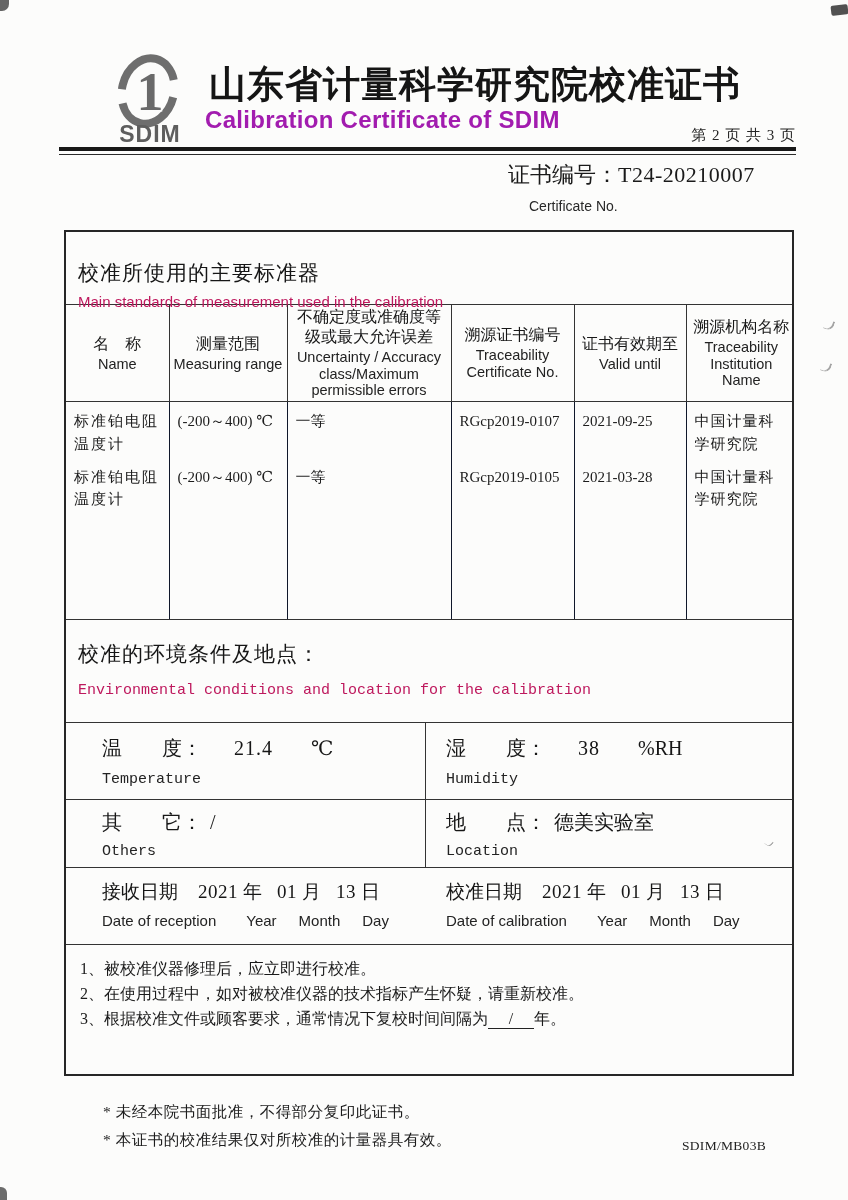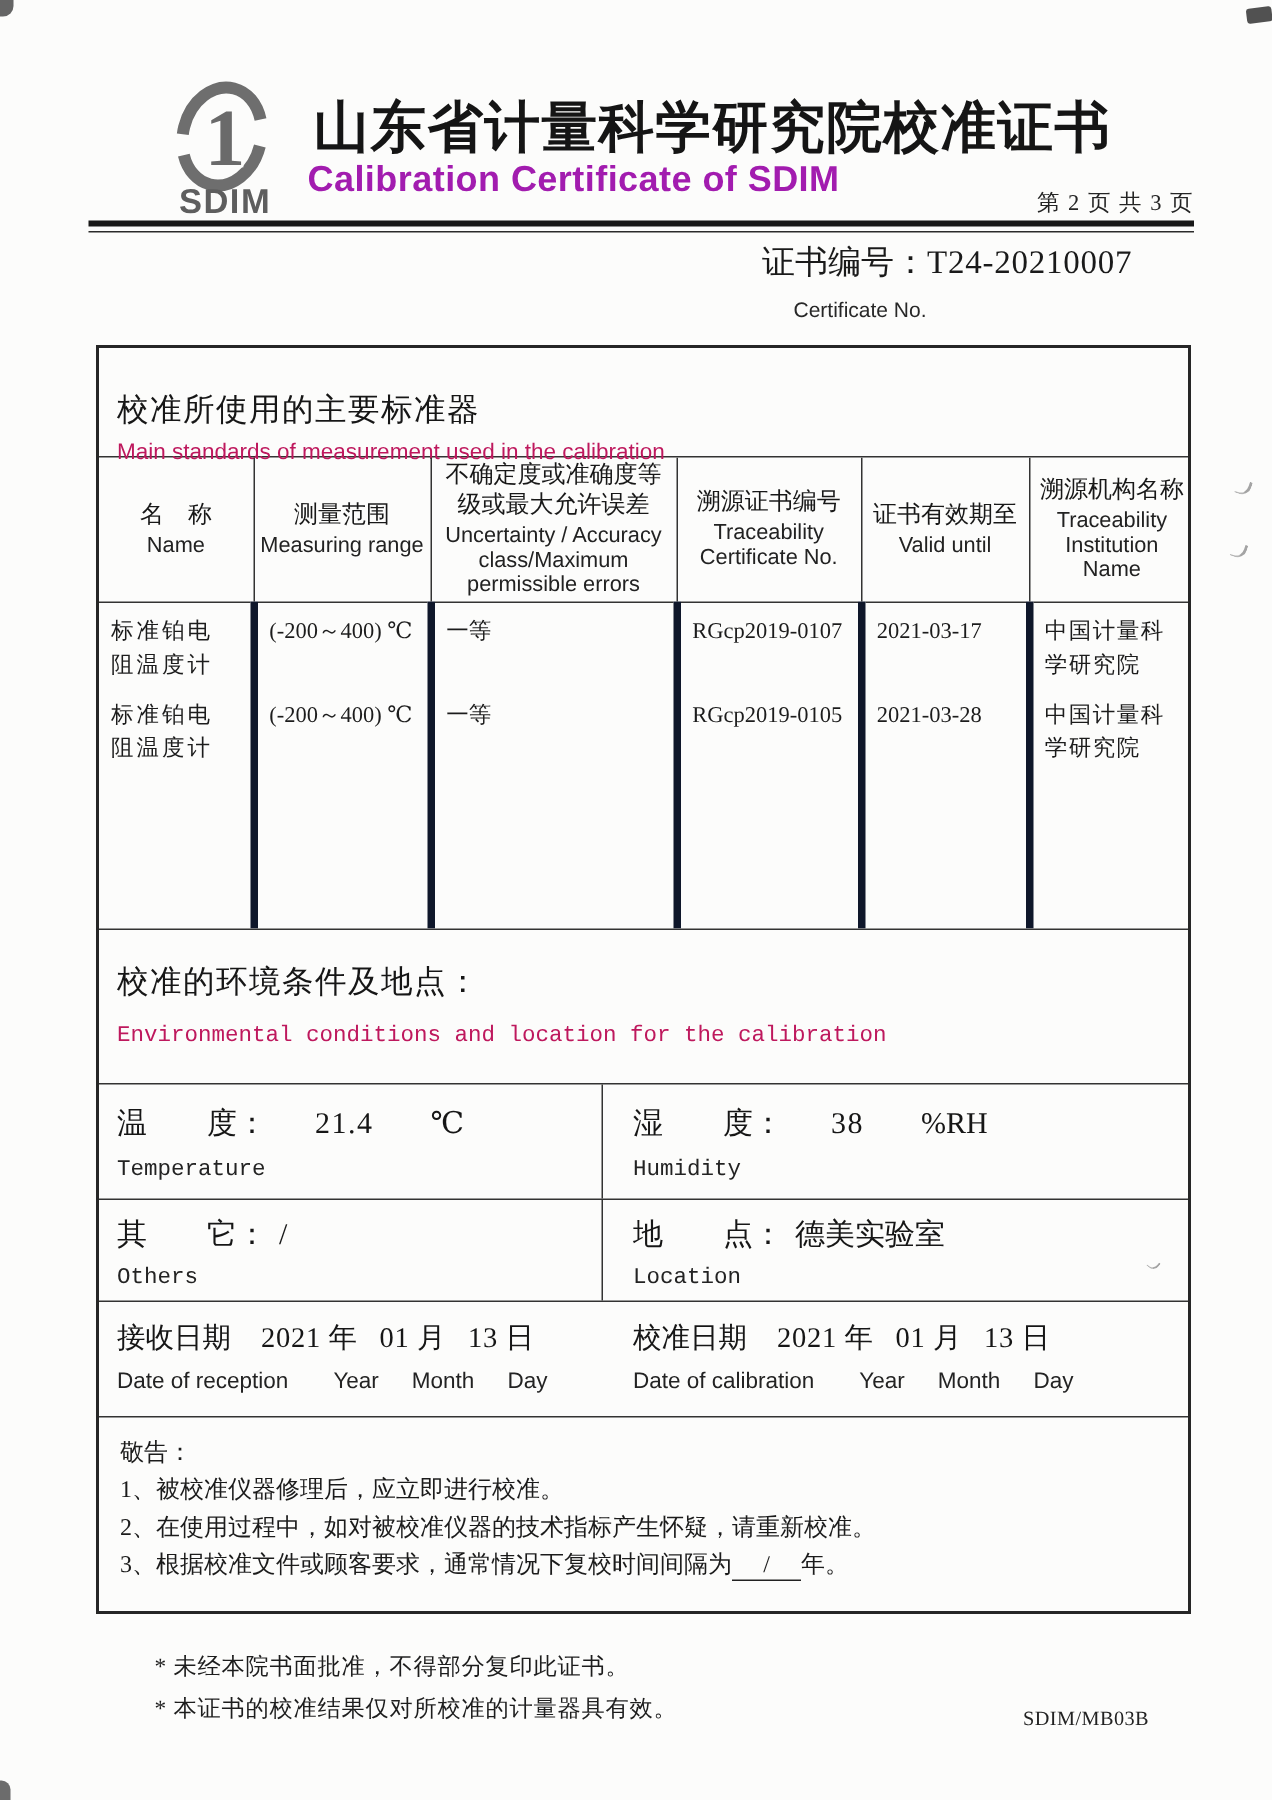--- a/index.html
+++ b/index.html
@@ -40,29 +40,29 @@
   .table-wrap{height:315px; border-bottom:1px solid #333; box-sizing:border-box; overflow:hidden;}
   table{width:100%; height:100%; border-collapse:collapse; table-layout:fixed;}
   col.c1{width:103px} col.c2{width:118px} col.c3{width:164px}
   col.c4{width:123px} col.c5{width:112px} col.c6{width:110px}
   th{border-right:1px solid #333; border-bottom:1px solid #333; font-weight:400;
      vertical-align:middle; padding:2px 3px; text-align:center;}
   th:last-child,td:last-child{border-right:none;}
   thead tr{height:90px;}
   .th-zh{font-family:"Liberation Sans","DejaVu Sans",sans-serif; font-size:16px; line-height:1.25; color:#181818;}
   .th-en{font-family:"Liberation Sans","DejaVu Sans",sans-serif; font-size:14.5px; line-height:1.15; margin-top:2px; color:#222;}
-  td{border-right:5px solid #0f172a; vertical-align:top; padding:8px 8px 0; font-size:15px; line-height:1.5; color:#1c1c1c;}
+  td{border-right:1px solid #0f172a; vertical-align:top; padding:8px 8px 0; font-size:15px; line-height:1.5; color:#1c1c1c;}
   tr.data-row{height:56px;}
   td.cell-name{letter-spacing:2px;}
   td.cell-inst{letter-spacing:1px;}
 
   
   .sec-env-title{height:103px; border-bottom:1px solid #333; padding:20px 12px 0; box-sizing:border-box;}
   .sec-env-title .sec-title-en{margin-top:14px;font-family:Liberation Mono, monospace;}
-  .row{display:flex; border-bottom:1px solid #333; box-sizing:border-box;}
+  .row{display:flex; border-bottom:1px solid #333; box-sizing:border-box;padding-left:24px;}
   .row-th{height:77px;}
   .row-ol{height:68px;}
   .row-dates{height:77px;}
   .cell{box-sizing:border-box; padding:12px 0 0 12px;}
   .cell-l{width:336px;}
   .cell-l.divided{border-right:1px solid #333;}
   .cell-r{flex:1; padding-left:20px;}
   .env-line{font-size:20px; color:#161616; white-space:nowrap;}
   .env-val{margin-left:32px; letter-spacing:1px;}
   .env-val-tight{margin-left:8px;}
@@ -165,21 +165,21 @@
               <div class="th-en">Traceability Institution Name</div>
             </th>
           </tr>
         </thead>
         <tbody>
           <tr class="data-row">
             <td class="cell-name">标准铂电阻温度计</td>
             <td>(-200～400) ℃</td>
             <td>一等</td>
             <td>RGcp2019-0107</td>
-            <td>2021-03-17</td>
+            <td>2021-09-25</td>
             <td class="cell-inst">中国计量科学研究院</td>
           </tr>
           <tr class="data-row">
             <td class="cell-name">标准铂电阻温度计</td>
             <td>(-200～400) ℃</td>
             <td>一等</td>
             <td>RGcp2019-0105</td>
             <td>2021-03-28</td>
             <td class="cell-inst">中国计量科学研究院</td>
           </tr>
@@ -243,21 +243,20 @@
         <div class="date-line">
           <span>校准日期</span><span class="d-val d-val-first">2021</span><span class="d-char">年</span><span class="d-val">01</span><span class="d-char">月</span><span class="d-val">13</span><span class="d-char">日</span>
         </div>
         <div class="date-en">
           <span>Date of calibration</span><span class="de-u de-u-first">Year</span><span class="de-u">Month</span><span class="de-u">Day</span>
         </div>
       </div>
     </div>
 
     <div class="notice">
-      <div>敬告：</div>
       <div class="notice-line">1、被校准仪器修理后，应立即进行校准。</div>
       <div class="notice-line">2、在使用过程中，如对被校准仪器的技术指标产生怀疑，请重新校准。</div>
       <div class="notice-line">
         <span>3、根据校准文件或顾客要求，通常情况下复校时间间隔为</span><span class="blank">/</span><span>年。</span>
       </div>
     </div>
 
   </div>
 
   <div class="footnotes">

